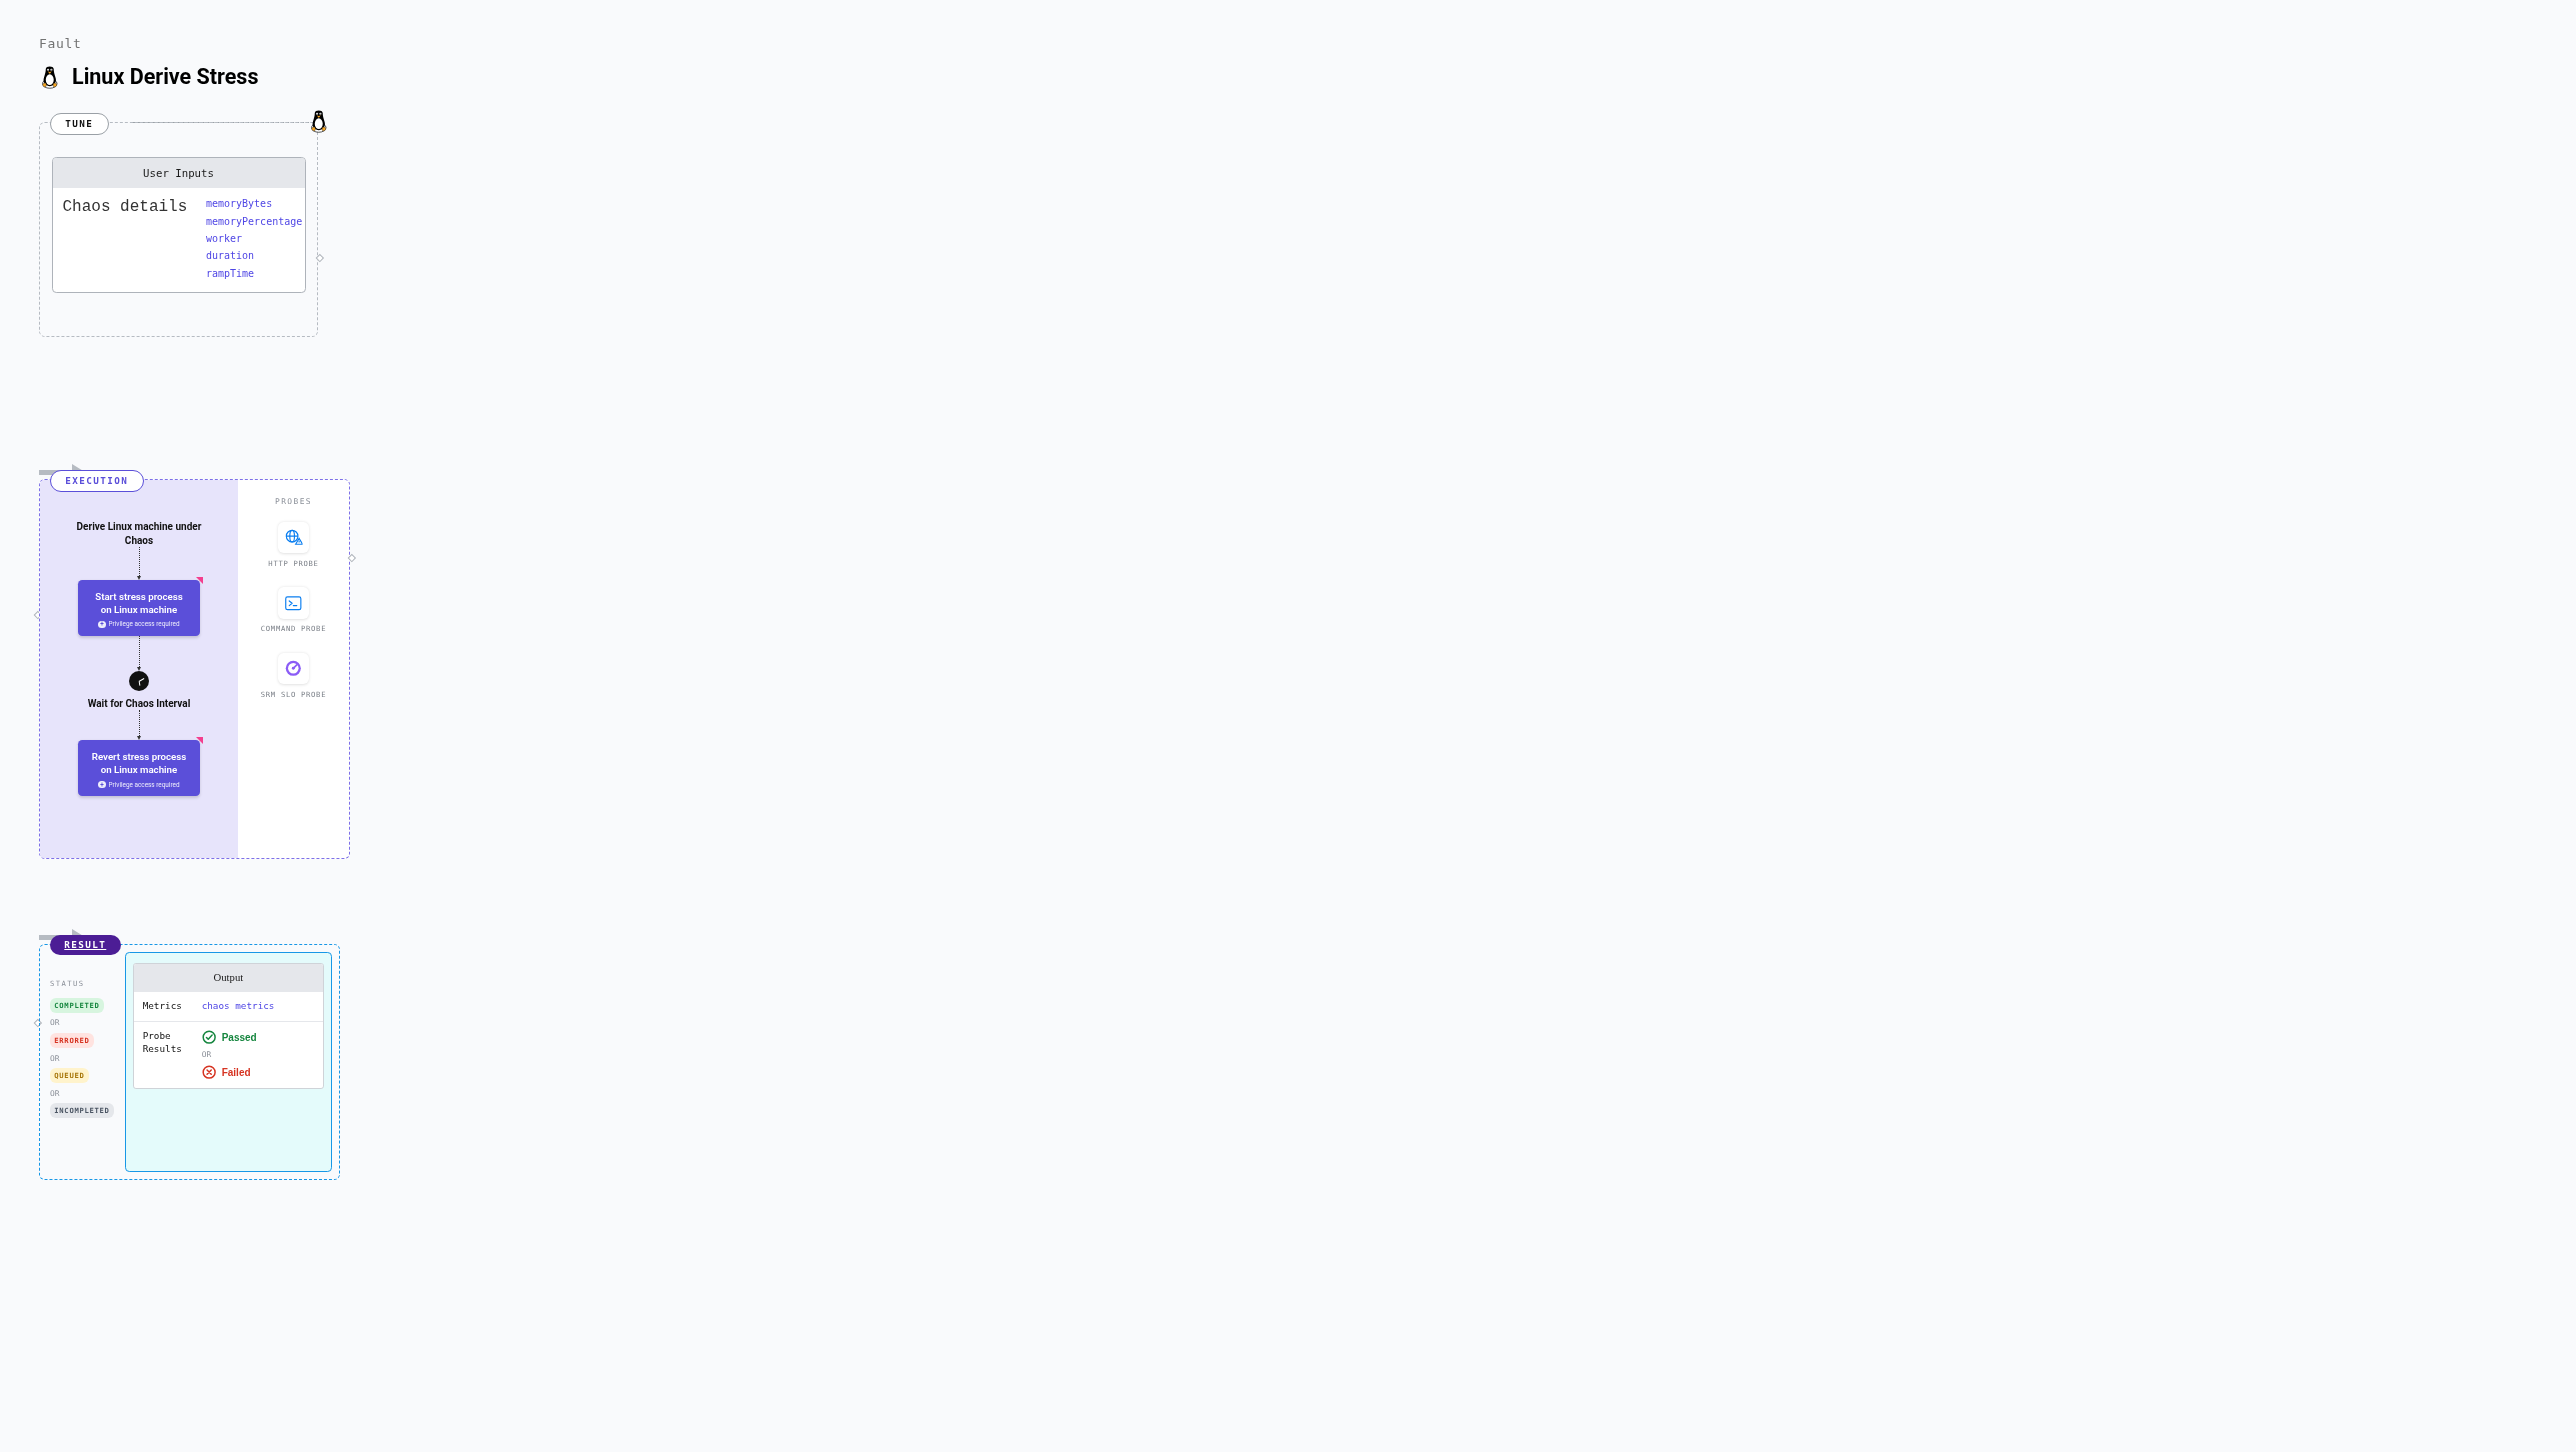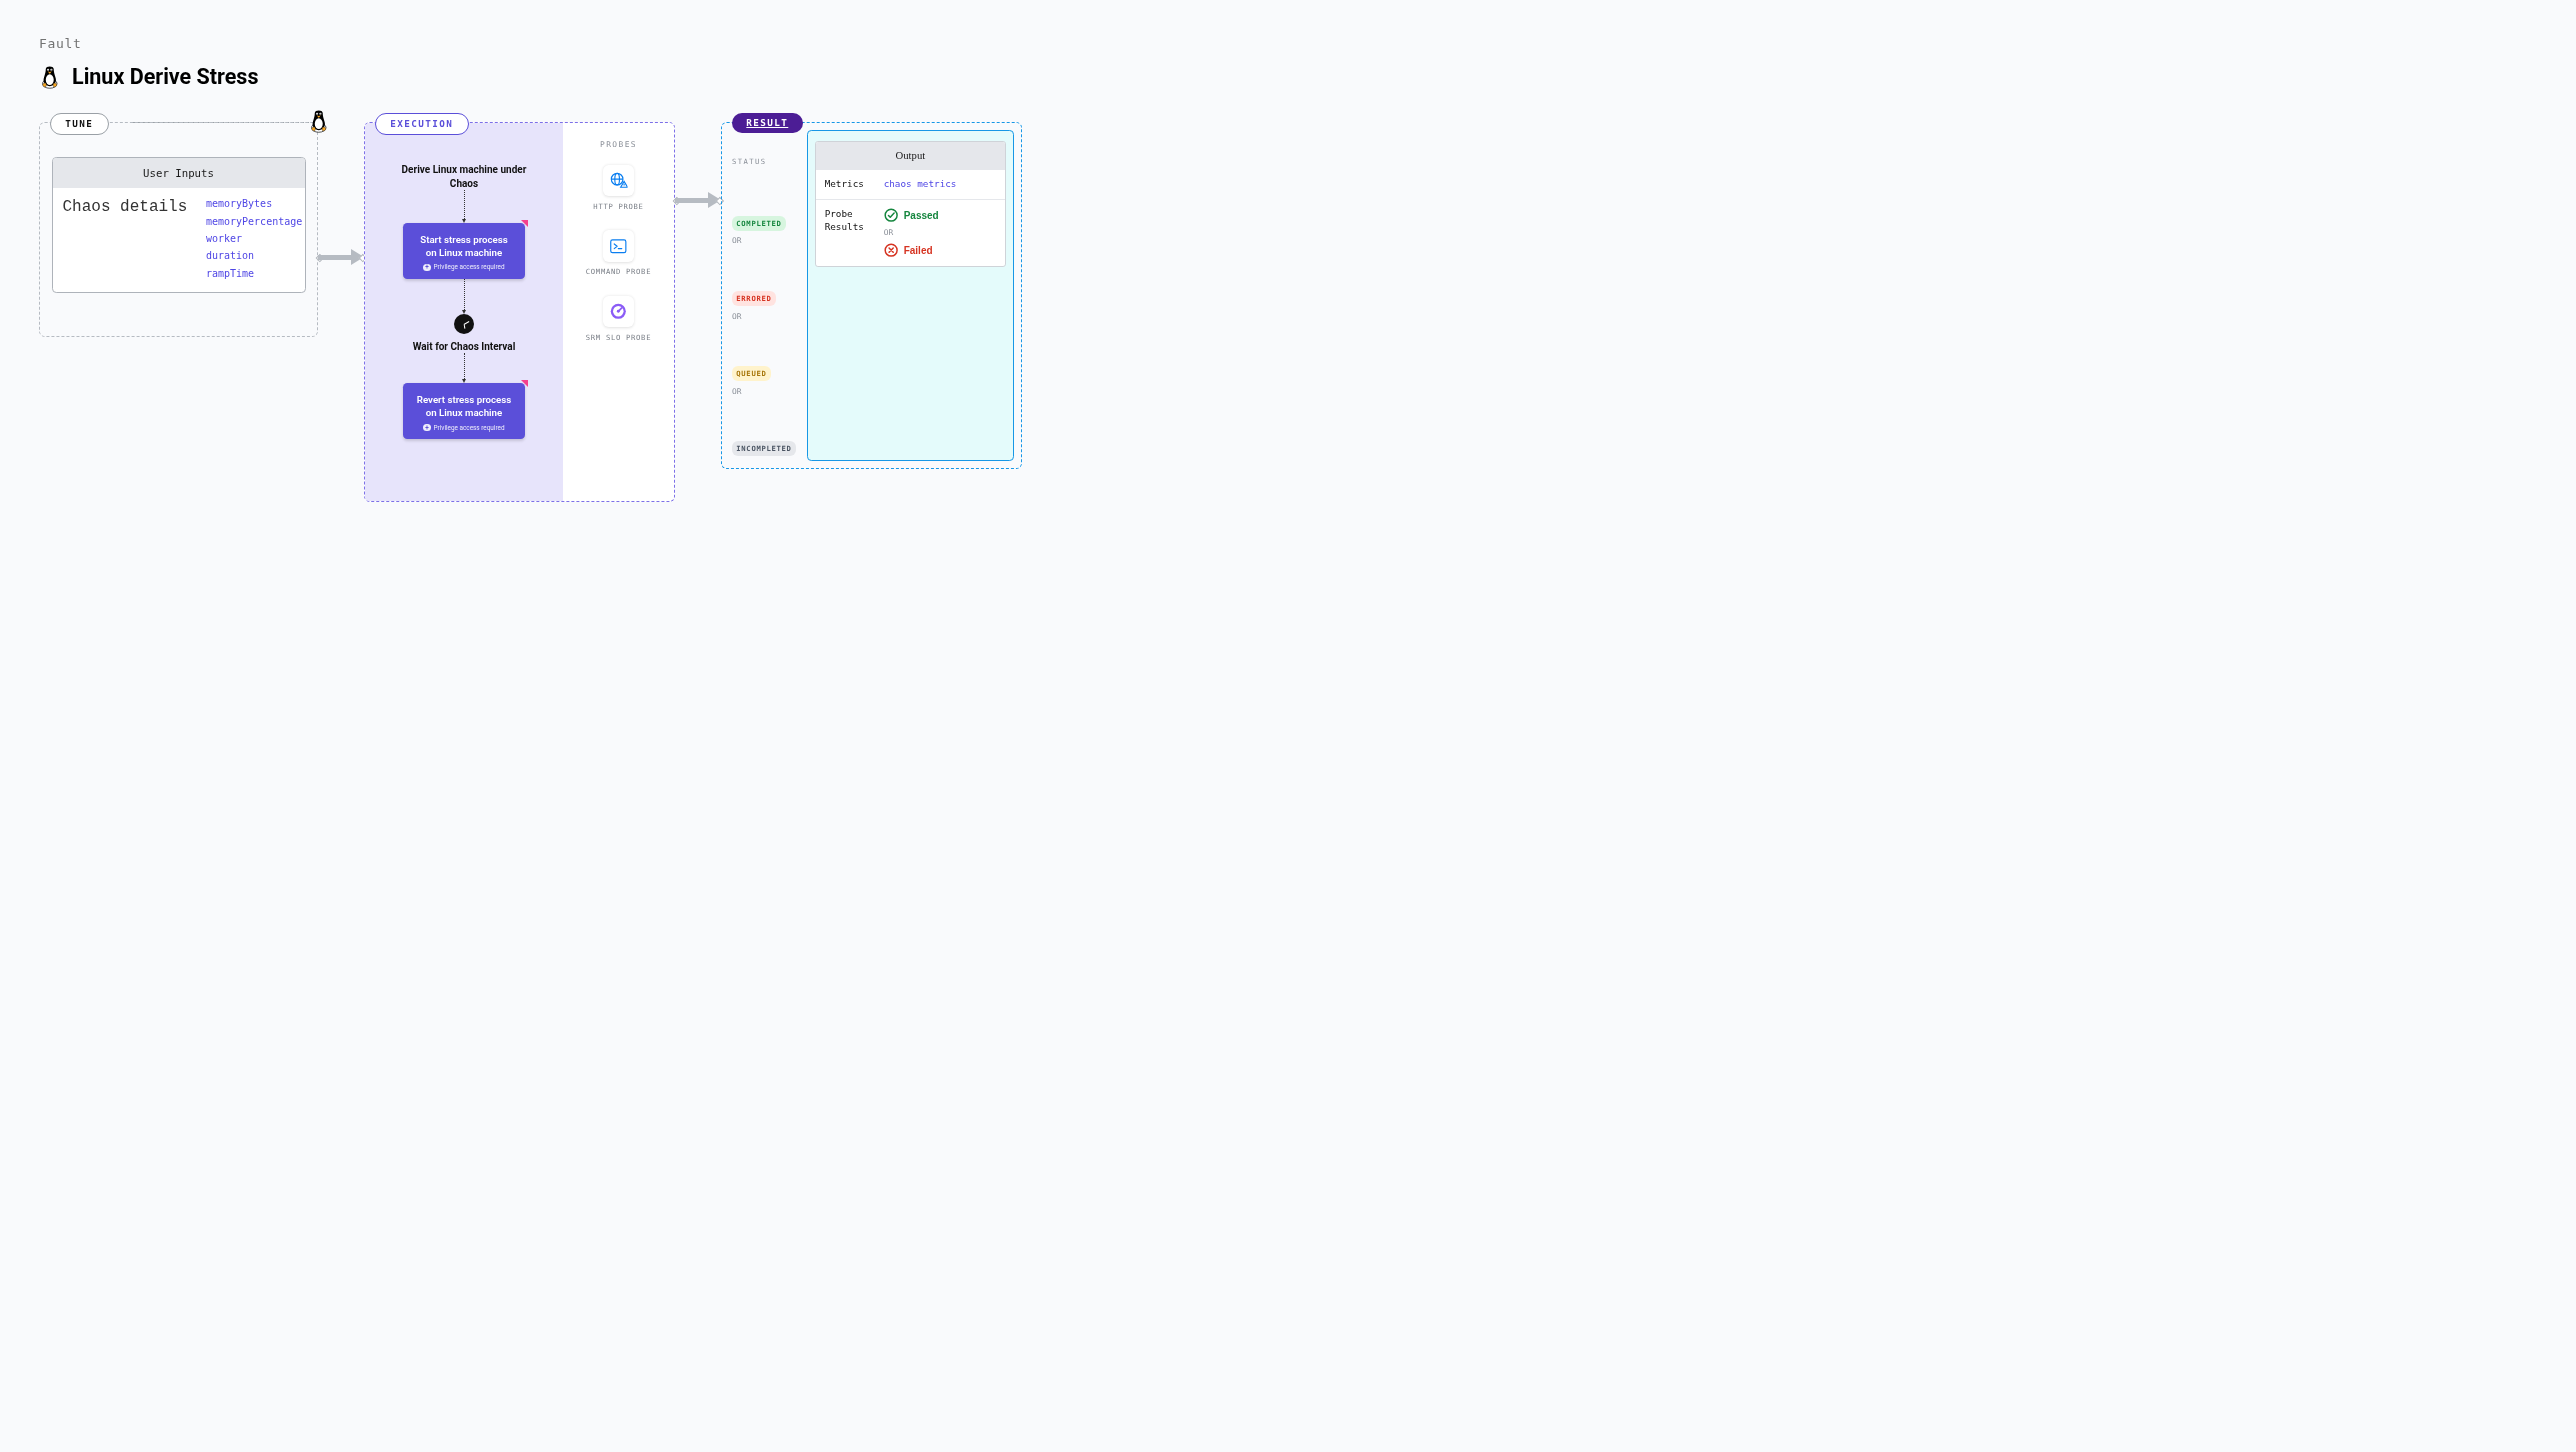--- a/index.html
+++ b/index.html
@@ -11,21 +11,21 @@
     color: #1a1a1a;
   }
   .mono { font-family: "SFMono-Regular", Menlo, Consolas, monospace; }
 
   
   .header-label { font-family: Menlo, monospace; color: #737373; letter-spacing: 0.7px; font-size: 13px; margin-bottom: 13px; }
   .header-title-row { display: flex; align-items: center; gap: 11.5px; margin-bottom: 33px; }
   .header-title { font-size: 21.5px; font-weight: 700; color: #000; }
 
   
-  .canvas { position: relative; display: flex; align-items: flex-start; }
+  .canvas { position: relative; display: flex; align-items: flex-start; flex-direction: column; }
   .col { position: relative; }
 
   
   .pill {
     display: inline-block;
     padding: 4.3px 14.3px;
     border-radius: 13px;
     font-family: Menlo, monospace;
     font-weight: 700;
     letter-spacing: 1.4px;
@@ -73,21 +73,21 @@
   .vgap { display:flex; flex-direction:column; align-items:center; }
 
   
   .probes-title { font-family:Menlo,monospace; font-size:7.9px; color:#8a8f98; letter-spacing:1.4px; margin-bottom:15.8px; text-align:center; }
   .probe { display:flex; flex-direction:column; align-items:center; gap:5.7px; margin-bottom:18.6px; }
   .probe .tile { width:31.5px; height:31.5px; background:#fff; border-radius:5.7px; box-shadow:0 0.7px 2.9px rgba(0,0,0,.12); display:flex; align-items:center; justify-content:center; }
   .probe .plabel { font-family:Menlo,monospace; font-size:7.2px; letter-spacing:0.7px; color:#7a7f87; text-align:center; line-height:1.35; }
 
   
   .status-title { font-family:Menlo,monospace; font-size:7.2px; letter-spacing:1.4px; color:#8a8f98; margin-bottom:10px; }
-  .badge { display:inline-block; font-family:Menlo,monospace; font-size:7.2px; letter-spacing:0.7px; font-weight:700; padding:2.9px 4.3px; border-radius:6px;margin-top:40px; }
+  .badge { display:inline-block; font-family:Menlo,monospace; font-size:7.2px; letter-spacing:0.7px; font-weight:700; padding:2.9px 4.3px; border-radius:6px; }
   .b-completed { background:#d7f5df; color:#16863f; }
   .b-errored { background:#ffe3e0; color:#d63422; }
   .b-queued { background:#fff3cc; color:#a7760a; }
   .b-incompleted { background:#e5e7eb; color:#4b5563; }
   .or { font-family:Menlo,monospace; font-size:7.9px; color:#8a8f98; margin:5.7px 0; }
 
   
   .out-card { border:0.7px solid #cfd3d8; border-radius:2.9px; background:#fff; overflow:hidden; }
   .out-head { background:#e5e7eb; text-align:center; padding:7.2px; font-family:Liberation Serif, serif; font-size:10.7px; }
   .out-row { display:flex; padding:8.6px 8.6px; gap:13px; border-top:0.7px solid #e5e7eb; align-items:flex-start; }

